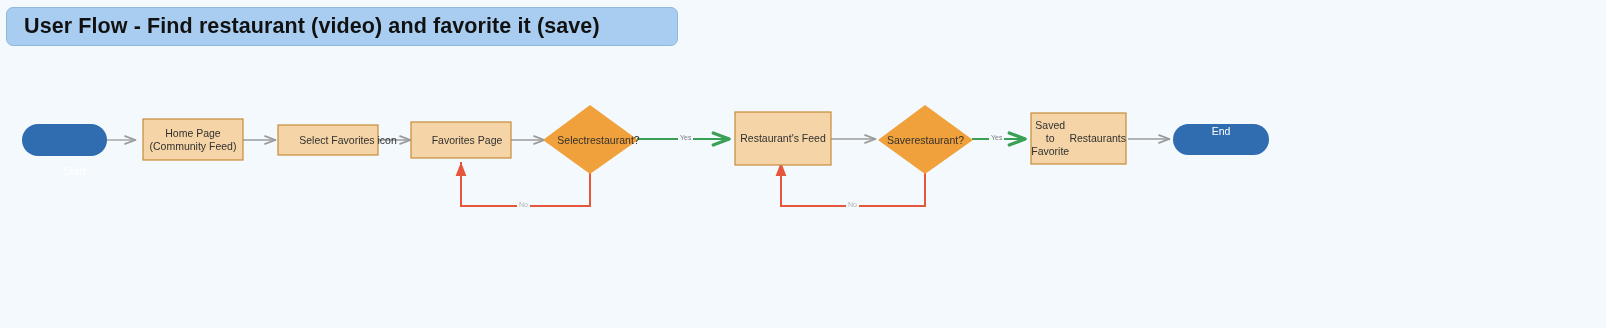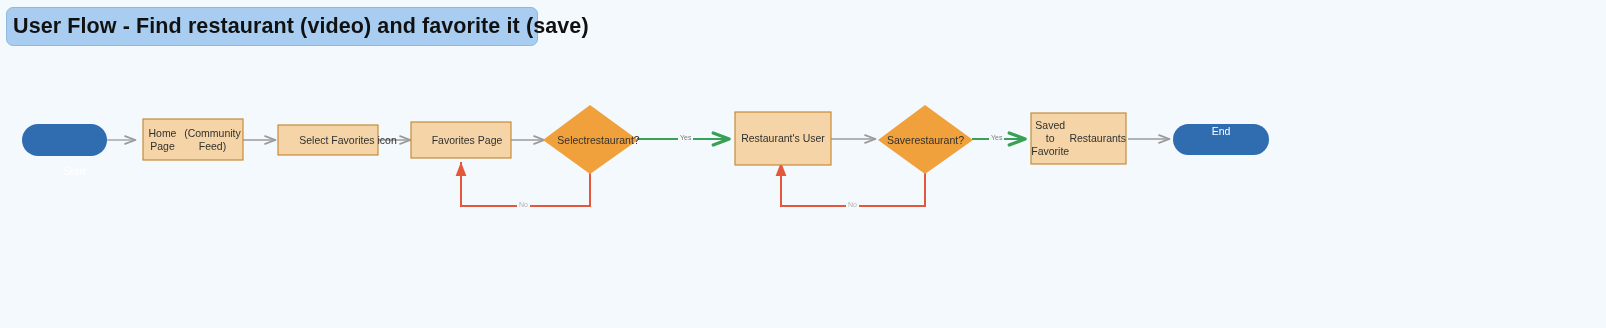--- a/index.html
+++ b/index.html
@@ -18,29 +18,29 @@
     position: relative;
     width: 1606px;
     height: 328px;
     background: #f4f9fd;
   }
   
   #title-box {
     position: absolute;
     left: 6px;
     top: 7px;
-    width: 532px;
+    width: 672px;
     height: 39px;
     box-sizing: border-box;
     background: #a8cdf0;
     border: 1px solid #8fb8de;
     border-radius: 7px;
     display: flex;
     align-items: center;
-    padding-left: 6px;
+    padding-left: 17px;
   }
   #title-text {
     font-size: 21.5px;
     font-weight: bold;
     color: #111111;
     letter-spacing: 0.1px;
     white-space: nowrap;
   }
   
   #diagram {
@@ -168,35 +168,35 @@
     <g>
       <rect x="1031" y="113" width="95" height="51" fill="#f5d5a8" stroke="#c68b3a" stroke-width="1.2"></rect>
     </g>
     <g>
       <rect x="1173" y="124" width="96" height="31" rx="15.5" ry="15.5" fill="#2f6cb0"></rect>
     </g>
   </svg>
 
   <div class="node-label lbl-terminal" style="left:32px; top:124px; width:85px; height:30px;margin-top:32px;">Start</div>
 
-  <div class="node-label lbl-process" style="left:143px; top:119px; width:100px; height:41px; ">
+  <div class="node-label lbl-process" style="left:143px; top:119px; width:100px; height:41px; flex-direction:column;">
     <span>Home Page</span>
     <span>(Community Feed)</span>
   </div>
 
   <div class="node-label lbl-process" style="left:278px; top:125px; width:100px; height:30px;padding-left:20px;">Select Favorites icon</div>
 
   <div class="node-label lbl-process" style="left:411px; top:122px; width:112px; height:36px;">Favorites Page</div>
 
   <div class="node-label lbl-decision" style="left:551px; top:114px; width:95px; height:52px; flex-direction:row;">
     <span>Select</span>
     <span>restaurant?</span>
   </div>
 
-  <div class="node-label lbl-process" style="left:735px; top:112px; width:96px; height:53px;">Restaurant's User</div>
+  <div class="node-label lbl-process" style="left:735px; top:112px; width:96px; height:53px;">Restaurant's Feed</div>
 
   <div class="node-label lbl-decision" style="left:878px; top:114px; width:95px; height:52px; flex-direction:row;">
     <span>Save</span>
     <span>restaurant?</span>
   </div>
 
   <div class="node-label lbl-process" style="left:1031px; top:113px; width:95px; height:51px; flex-direction:row;">
     <span>Saved to Favorite</span>
     <span>Restaurants</span>
   </div>

